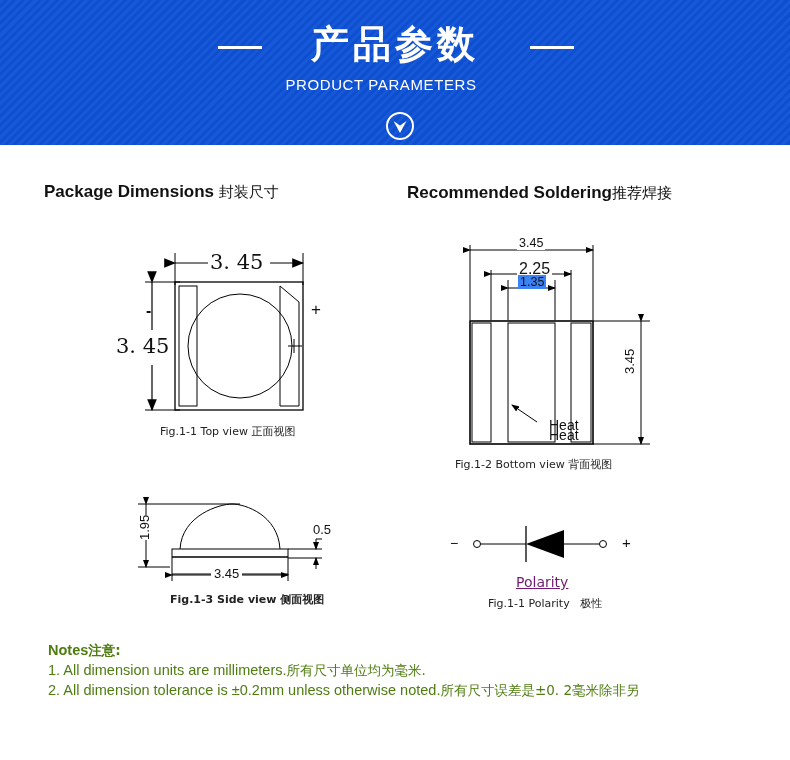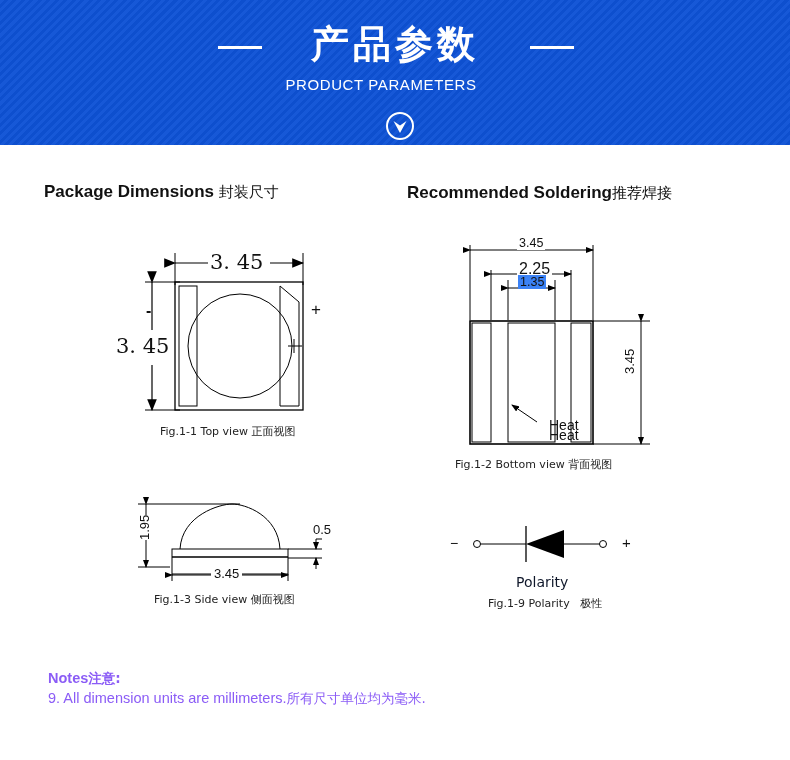--- a/index.html
+++ b/index.html
@@ -8,26 +8,26 @@
     background-color: #0e52d6;
     background-image: repeating-linear-gradient(135deg, rgba(255,255,255,0.035) 0px, rgba(255,255,255,0.035) 3px, rgba(0,0,0,0.04) 3px, rgba(0,0,0,0.04) 6px); }
   .banner-title { position: absolute; left: 0; width: 790px; top: 18px; text-align: center; color: #fff; font-size: 38px; font-weight: bold; letter-spacing: 4px; font-family: "DejaVu Sans", sans-serif; line-height: 52px; }
   .banner-line { position: absolute; top: 46px; height: 3px; width: 44px; background: #fff; }
   .banner-sub { position: absolute; left: 0; width: 762px; top: 76px; text-align: center; color: #fff; font-size: 15px; letter-spacing: 0.6px; font-family: "Liberation Sans", sans-serif; }
   .banner-icon { position: absolute; left: 385px; top: 111px; width: 30px; height: 30px; }
   .section-title { position: absolute; font-size: 17px; font-weight: bold; color: #111; white-space: nowrap; }
   .section-title .cn { font-weight: normal; font-family: "DejaVu Sans", sans-serif; font-size: 15px; }
   .caption { position: absolute; font-size: 11px; color: #222; white-space: nowrap; font-family: "DejaVu Sans", sans-serif; }
   .fig { position: absolute; }
-  .notes { position: absolute; left: 48px; top: 640px; width: 700px; font-size: 14.5px; line-height: 20px; color: #8b5cf6; margin-top: 28px; }
+  .notes { position: absolute; left: 48px; top: 640px; width: 700px; font-size: 14.5px; line-height: 20px; color: #4d7c0f; }
   .notes .head { font-weight: bold; }
   .notes .item { white-space: nowrap; }
   .notes .indent { padding-left: 18px; }
   .cn-inline { font-family: "DejaVu Sans", sans-serif; font-size: 13.5px; }
-  .polarity-label { position: absolute; font-size: 14px; color: #0f172a; font-family: "DejaVu Sans", sans-serif; }
+  .polarity-label { position: absolute; font-size: 14px; color: #701a75; font-family: "DejaVu Sans", sans-serif; text-decoration: underline; }
 </style>
 </head>
 <body>
 
 <div class="banner">
   <div class="banner-line" style="left:218px;"></div>
   <div class="banner-title">产品参数</div>
   <div class="banner-line" style="left:530px;"></div>
   <div class="banner-sub">PRODUCT PARAMETERS</div>
   <svg class="banner-icon" viewBox="0 0 30 30">
@@ -127,31 +127,32 @@
   <line x1="186" y1="44" x2="186" y2="54" stroke="#000" stroke-width="1" marker-end="url(#ah3)"></line>
   <line x1="186" y1="74" x2="186" y2="63" stroke="#000" stroke-width="1" marker-end="url(#ah3)"></line>
   <line x1="186" y1="44" x2="192" y2="44" stroke="#000" stroke-width="1"></line>
   <line x1="42" y1="79" x2="42" y2="86" stroke="#000" stroke-width="1"></line>
   <line x1="158" y1="79" x2="158" y2="86" stroke="#000" stroke-width="1"></line>
   <line x1="42" y1="80" x2="158" y2="80" stroke="#000" stroke-width="1" marker-start="url(#ah3)" marker-end="url(#ah3)"></line>
 </svg>
 <div class="fig" style="left:137px; top:540px; font-size:13px; transform:rotate(-90deg); transform-origin:left top; background:#fff;">1.95</div>
 <div class="fig" style="left:313px; top:522px; font-size:13px;">0.5</div>
 <div class="fig" style="left:211px; top:566px; font-size:13px; background:#fff; padding:0 3px;">3.45</div>
-<div class="caption" style="left:154px; top:592px;">Fig.1-3 Side view 侧面视图</div>
+<div class="caption" style="left:170px; top:592px;font-weight:bold;">Fig.1-3 Side view 侧面视图</div>
 
 <svg class="fig" style="left:470px; top:520px;" width="140" height="50" viewBox="0 0 140 50">
   <circle cx="7" cy="24" r="3.5" fill="#fff" stroke="#000" stroke-width="1"></circle>
   <line x1="10.5" y1="24" x2="56" y2="24" stroke="#000" stroke-width="1"></line>
   <line x1="56" y1="6" x2="56" y2="42" stroke="#000" stroke-width="1.3"></line>
   <path d="M56 24 L94 10 L94 38 Z" fill="#000"></path>
   <line x1="94" y1="24" x2="130" y2="24" stroke="#000" stroke-width="1"></line>
   <circle cx="133" cy="24" r="3.5" fill="#fff" stroke="#000" stroke-width="1"></circle>
 </svg>
 <div class="fig" style="left:450px; top:535px; font-size:14px;">−</div>
 <div class="fig" style="left:622px; top:534px; font-size:15px;">+</div>
 <div class="polarity-label" style="left:516px; top:574px;">Polarity</div>
-<div class="caption" style="left:488px; top:596px; white-space:pre;">Fig.1-9 Polarity   极性</div>
+<div class="caption" style="left:488px; top:596px; white-space:pre;">Fig.1-1 Polarity   极性</div>
 
 <div class="notes">
   <div class="head"><span>Notes</span><span class="cn-inline">注意:</span></div>
-  <div class="item"><span>9. All dimension units are millimeters.</span><span class="cn-inline">所有尺寸单位均为毫米.</span></div>
+  <div class="item"><span>1. All dimension units are millimeters.</span><span class="cn-inline">所有尺寸单位均为毫米.</span></div>
+  <div class="item"><span>2. All dimension tolerance is ±0.2mm unless otherwise noted.</span><span class="cn-inline">所有尺寸误差是±0. 2毫米除非另</span></div>
 </div>
 
 </body></html>

